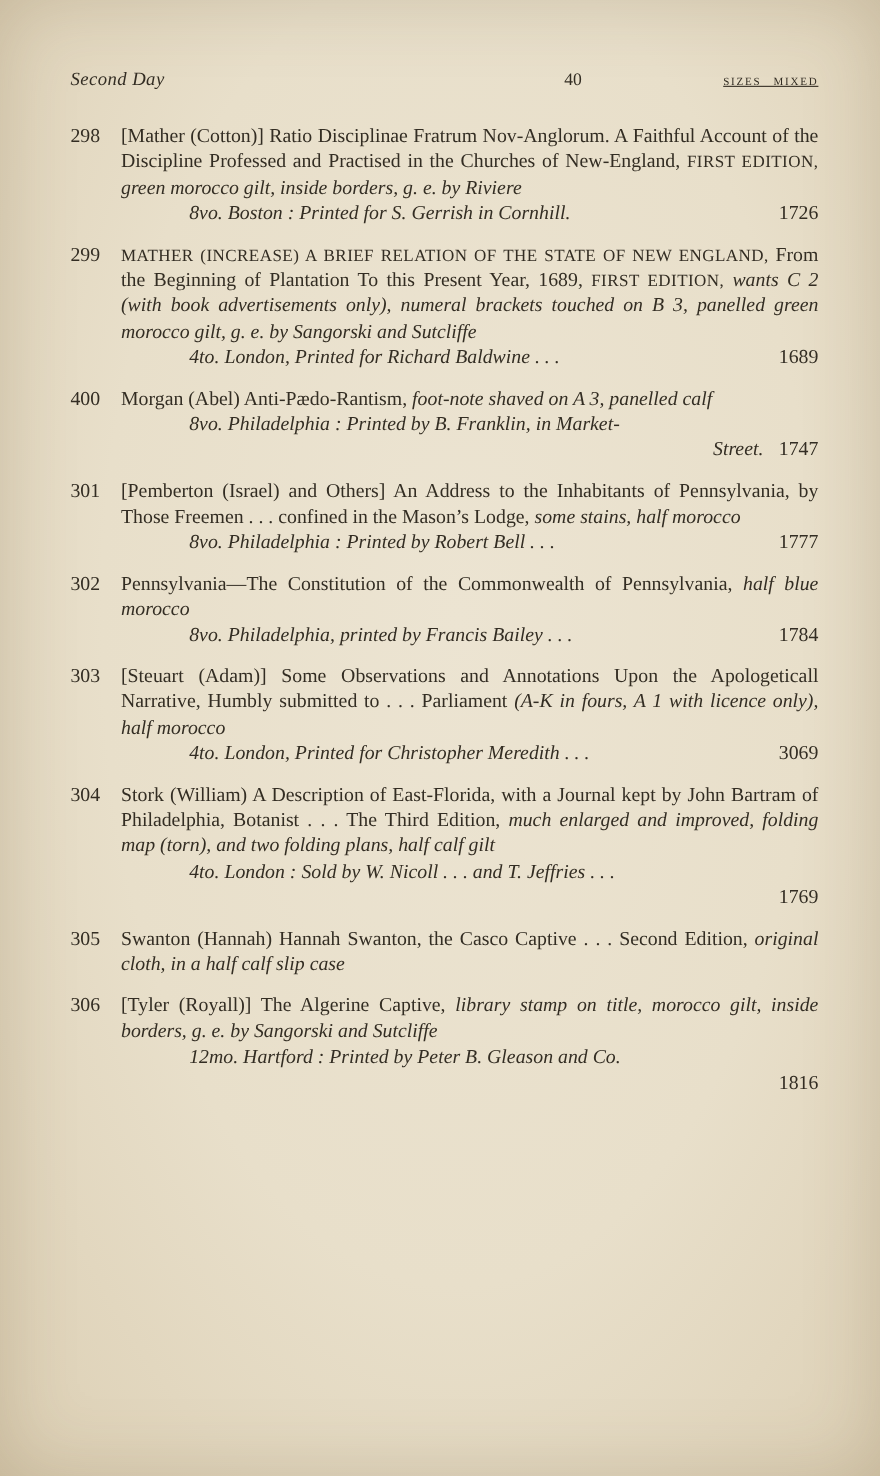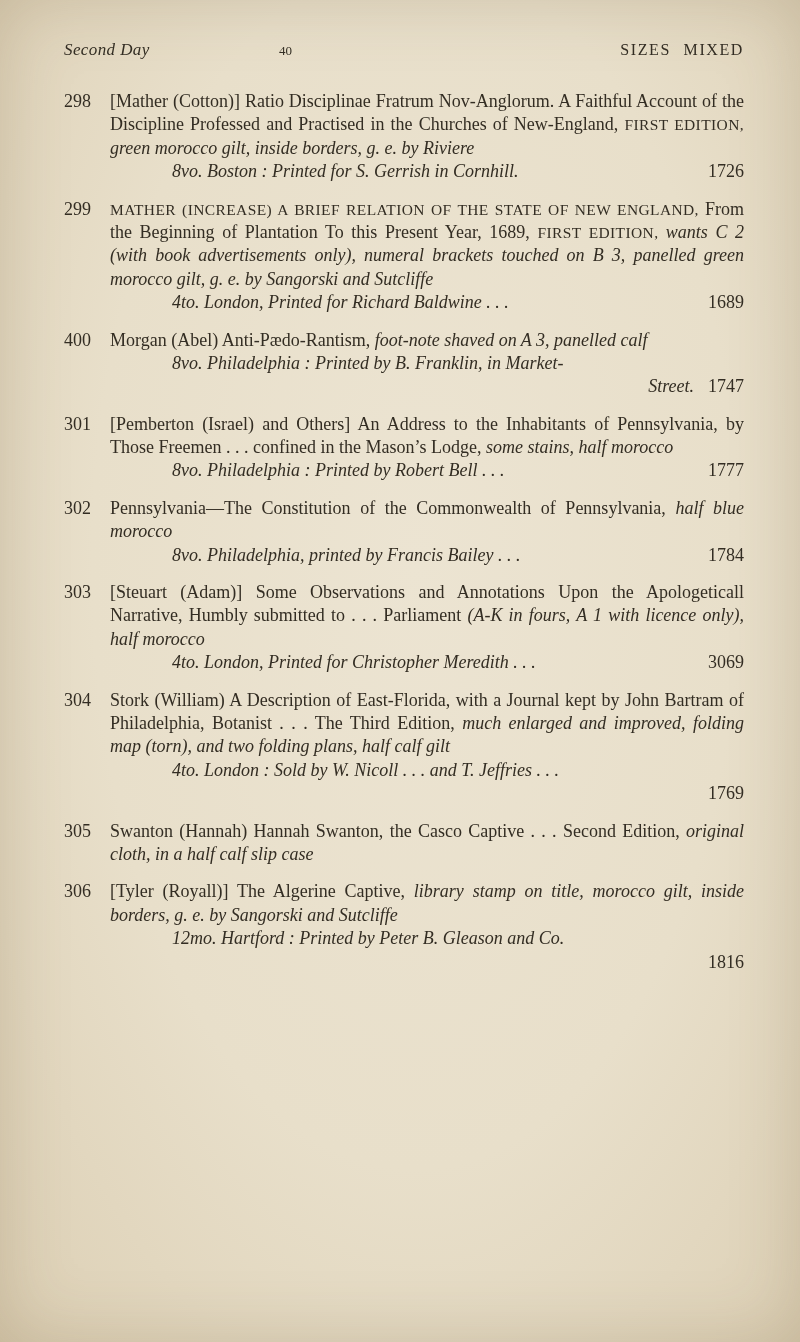--- a/index.html
+++ b/index.html
@@ -8,26 +8,26 @@
     position:relative;
     font-family:"Liberation Serif", "DejaVu Serif", serif;
     color:#332d23;
     background:radial-gradient(ellipse at 52% 42%, #ece4d2 0%, #e8dfca 55%, #dccfb4 100%);
     overflow:hidden;
   }
   .scan-shade {
     position:absolute; inset:0; pointer-events:none;
     box-shadow:inset 0 0 70px rgba(110,88,52,.22);
   }
-  .page { position:relative; padding:40px 56px 0 64px; }
+  .page { position:relative; padding:40px 56px 0 64px;margin-top:22px; }
 
   .header { display:flex; align-items:baseline; font-size:17px; }
   .h-left  { width:215px; font-style:italic; letter-spacing:.4px; }
-  .h-center{ flex:1; text-align:left; font-size:13px; }
-  .h-right { width:215px; text-align:right; font-size:16px; letter-spacing:1.6px; word-spacing:7px; }
+  .h-center{ flex:1; text-align:right; font-size:16px; }
+  .h-right { width:215px; text-align:right; font-size:10px; letter-spacing:1.6px; word-spacing:7px;text-decoration:underline; }
 
   .lots { margin-top:30px; }
   .lot { position:relative; padding-left:46px; margin-bottom:14px; font-size:18px; line-height:1.3; }
   .lot-number { position:absolute; left:0; top:0; }
   .lot-body { text-align:justify; }
   .seg.i  { font-style:italic; }
   .seg.sc { font-size:.86em; letter-spacing:.4px; }
 
   .imprint-line { display:flex; font-style:italic;justify-content:space-between; }
   .imprint-line .txt  { margin-left:62px; }

